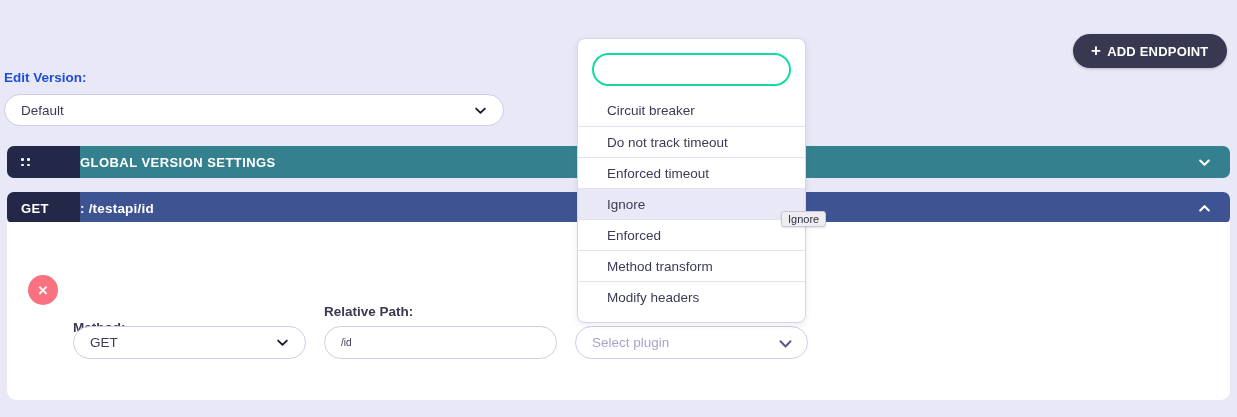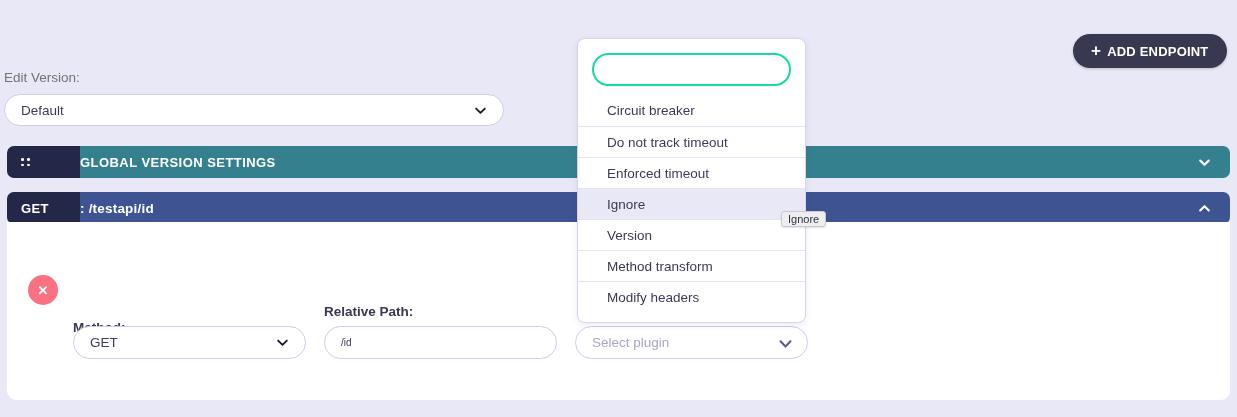--- a/index.html
+++ b/index.html
@@ -45,22 +45,22 @@
     line-height: 1;
     margin-top: -1px;
   }
 
   
   .edit-version-label {
     position: absolute;
     left: 4px;
     top: 70px;
     font-size: 13.5px;
-    font-weight: normal;
-    color: #737373;
+    font-weight: bold;
+    color: #1d4ed8;
   }
   .version-select {
     position: absolute;
     left: 4px;
     top: 94px;
     width: 500px;
     height: 32px;
     background: #ffffff;
     border: 1px solid #cfcbe8;
     border-radius: 17px;
@@ -348,19 +348,19 @@
 
 <div class="plugin-dropdown">
   <div class="dd-search-wrap">
     <input class="dd-search" type="text" autofocus="" value="" style="">
   </div>
   <div class="dd-list">
     <div class="dd-item">Circuit breaker</div>
     <div class="dd-item">Do not track timeout</div>
     <div class="dd-item">Enforced timeout</div>
     <div class="dd-item active">Ignore</div>
-    <div class="dd-item">Version</div>
+    <div class="dd-item">Enforced</div>
     <div class="dd-item">Method transform</div>
     <div class="dd-item">Modify headers</div>
   </div>
 </div>
 
 <div class="tooltip">Ignore</div>
 
 </body></html>

